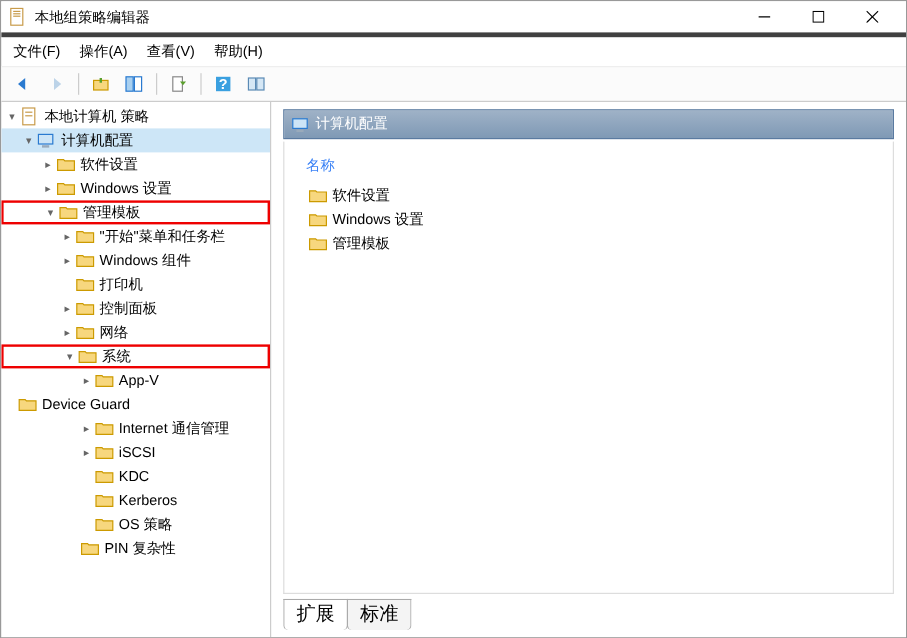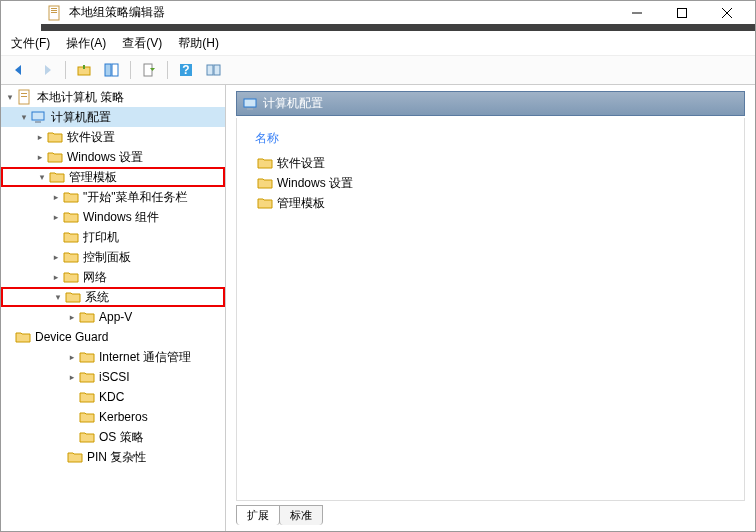--- a/index.html
+++ b/index.html
@@ -1,17 +1,17 @@
 <!DOCTYPE html>
 <html><head>
 <meta charset="utf-8">
 <style>
   * { box-sizing: border-box; margin: 0; padding: 0; font-family: "Microsoft YaHei", "Segoe UI", sans-serif; font-size: 12px; }
   body { background: #fff; width: 756px; height: 532px; overflow: hidden; display: flex; flex-direction: column; border: 1px solid #999; }
-  .titlebar { height: 30px; display: flex; align-items: center; padding: 0 6px; border-bottom: 7px solid #404040; background: #fff; margin-left: 40px; }
+  .titlebar { height: 30px; display: flex; align-items: center; padding: 0 6px; border-bottom: 4px solid #404040; background: #fff; }
   .titlebar .icon { width: 16px; height: 16px; margin-right: 6px; }
   .titlebar .title { flex: 1; }
   .winbtn { width: 45px; height: 30px; display: flex; align-items: center; justify-content: center; }
   .menubar { height: 24px; display: flex; align-items: center; padding: 0 2px; }
   .menubar .menuitem { padding: 2px 8px; cursor: default; }
   .toolbar { height: 30px; display: flex; align-items: center; padding: 2px 6px; gap: 4px; border-top: 1px solid #eee; border-bottom: 1px solid #ccc; background: #fbfbfb; }
   .toolbar .tbtn { width: 24px; height: 24px; display: flex; align-items: center; justify-content: center; border: 1px solid transparent; }
   .toolbar .sep { width: 1px; height: 18px; background: #ccc; margin: 0 2px; }
   .main { flex: 1; display: flex; min-height: 0; }
   .tree { width: 225px; border-right: 1px solid #ccc; overflow-y: auto; overflow-x: auto; padding: 2px 0; }
@@ -22,21 +22,21 @@
   .expander { width: 14px; height: 14px; display: flex; align-items: center; justify-content: center; color: #666; font-size: 9px; }
   .ticon { width: 16px; height: 16px; margin-right: 4px; }
   .content { flex: 1; display: flex; flex-direction: column; min-width: 0; }
   .path-header { background: linear-gradient(#9fb2c7, #7f99b5); color: #fff; padding: 3px 6px; margin: 6px 10px 2px; border: 1px solid #5a7aa0; display: flex; align-items: center; }
   .detailrow { display: flex; padding: 4px 12px; flex: 1; min-height: 0; border: 1px solid #ddd; margin: 0 10px 0 10px; border-top: none; }
   .detail-left { width: 200px; padding: 6px; }
   .detail-right { flex: 1; padding: 6px; }
   .col-header { color: #3b82f6; padding: 2px 0 6px; font-weight: 400; }
   .listitem { display: flex; align-items: center; height: 20px; padding: 0 2px; }
   .bottom-tabs { display: flex; margin: 4px 10px 6px; }
-  .bottom-tabs .btab { padding: 2px 10px; border: 1px solid #aaa; border-bottom: none; background: #f4f4f4; margin-right: -1px; cursor: default; font-size: 11px; border-radius: 0 0 4px 4px; text-align: right; }
+  .bottom-tabs .btab { padding: 2px 10px; border: 1px solid #aaa; border-bottom: none; background: #f4f4f4; margin-right: -1px; cursor: default; font-size: 16px; border-radius: 0 0 4px 4px; text-align: right; }
   .bottom-tabs .btab.active { background: #fff; }
   .tree::-webkit-scrollbar { width: 16px; height: 16px; }
   .tree::-webkit-scrollbar-thumb { background: #c2c2c2; }
   .tree::-webkit-scrollbar-track { background: #f0f0f0; }
   .highlight-red { border: 2px solid #e00; }
 </style>
 </head>
 <body>
 
 <div class="titlebar">

